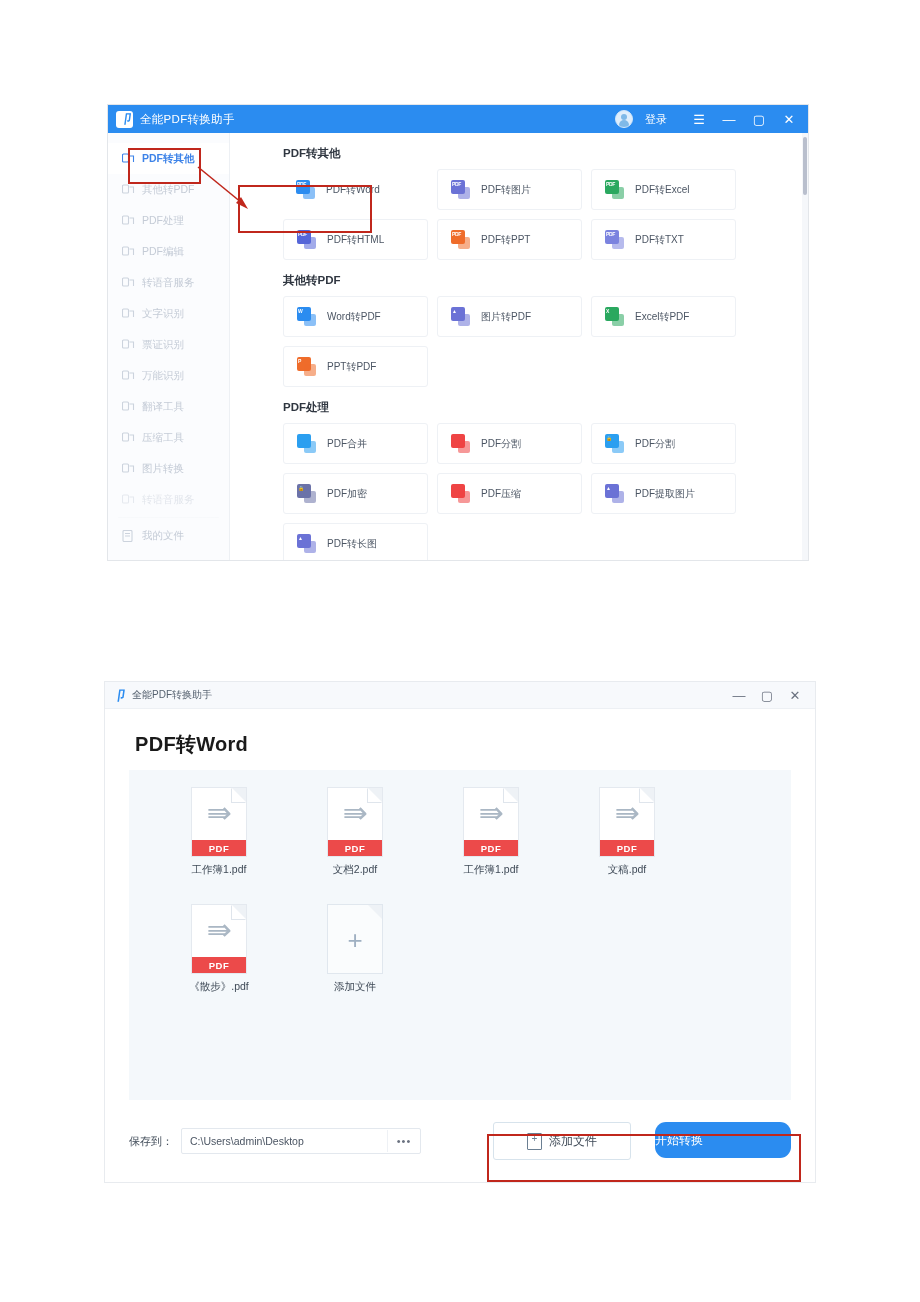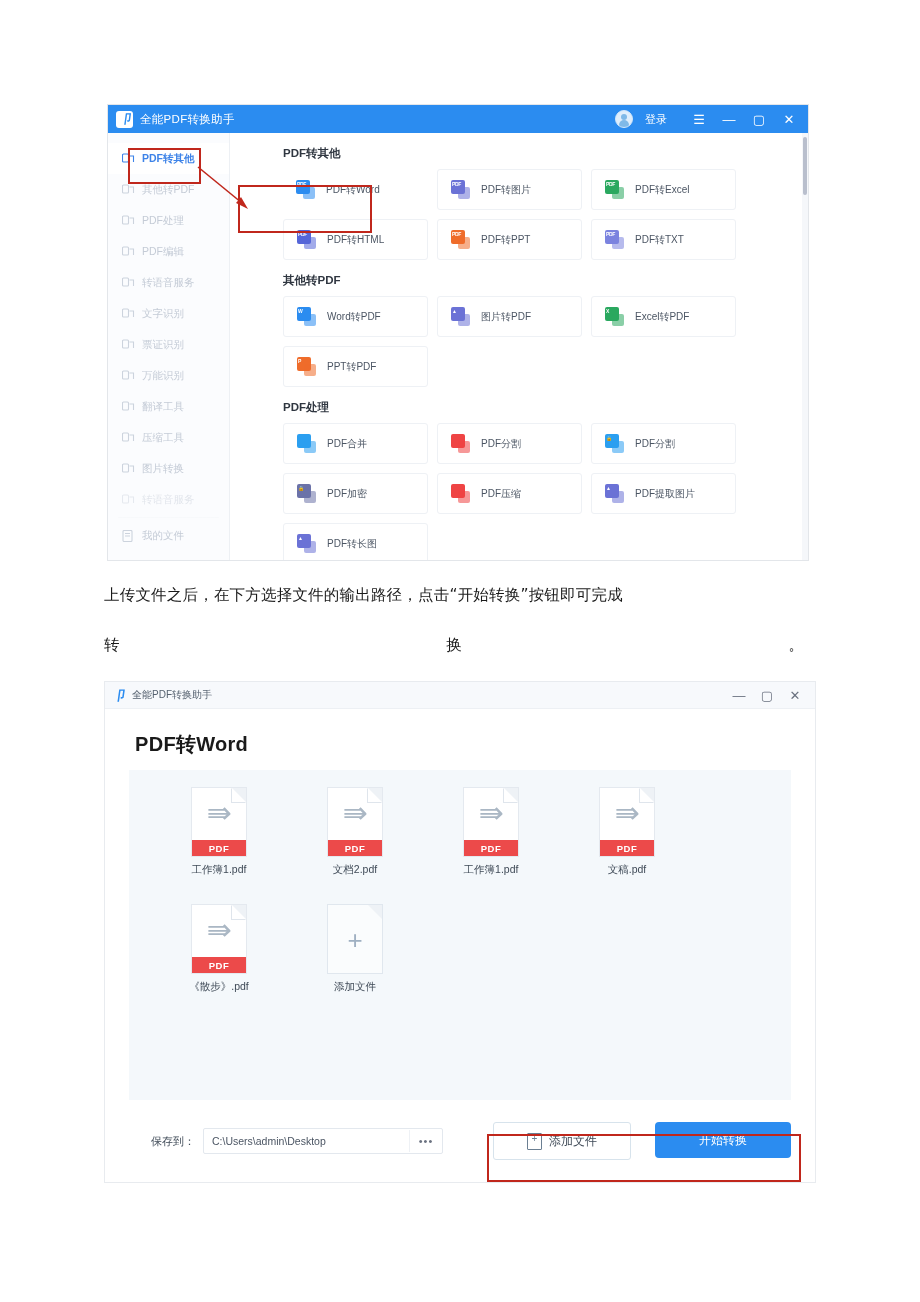--- a/index.html
+++ b/index.html
@@ -99,33 +99,33 @@
         justify-content:center;letter-spacing:.5px;}
   .fname{font-size:10.5px;color:#3f4a57;margin-top:7px;}
   .addicon{width:54px;height:68px;background:#fafcfd;position:relative;
         box-shadow:0 0 0 1px #e0e7ee;}
   .addicon .fold{position:absolute;right:0;top:0;width:14px;height:14px;
         background:#eef2f6;clip-path:polygon(0 0,100% 100%,100% 0);}
   .addicon .plus{position:absolute;left:0;right:0;top:22px;text-align:center;
         font-size:26px;color:#9fb0c2;line-height:1;font-weight:300;}
   .footer{position:absolute;left:0;right:0;bottom:0;height:74px;}
   .saveto{position:absolute;left:24px;top:20px;display:flex;align-items:center;gap:8px;}
-  .saveto .lab{font-size:11px;color:#3f4a57;margin-left:22px;}
+  .saveto .lab{font-size:11px;color:#3f4a57;}
   .pathbox{width:238px;height:24px;border:1px solid #e3e8ee;border-radius:2px;
         display:flex;align-items:center;background:#fff;}
   .pathval{flex:1;font-size:10.5px;color:#4b5563;padding-left:8px;}
   .dots{width:32px;height:22px;border-left:1px solid #eef1f5;display:flex;
         align-items:center;justify-content:center;font-size:11px;color:#6b7280;
         letter-spacing:1px;}
   .btn-add{position:absolute;left:388px;top:14px;width:136px;height:36px;
         border:1px solid #d7e3ec;border-radius:3px;background:#fff;display:flex;
         align-items:center;justify-content:center;gap:7px;font-size:12px;color:#3f4a57;}
   .btn-start{position:absolute;left:550px;top:14px;width:136px;height:36px;
-        background:#2b8cf0;border-radius:4px;display:flex;align-items:center;
-        justify-content:center;font-size:12px;color:#fff;}
+        background:#2b8cf0;border-radius:11px;display:flex;align-items:center;
+        font-size:12px;color:#fff;}
   .addglyph{width:13px;height:15px;border:1.3px solid #6b7f92;border-radius:1px;
         position:relative;}
   .addglyph::after{content:"+";position:absolute;left:0;right:0;top:-3px;text-align:center;
         font-size:10px;color:#6b7f92;line-height:15px;}
 </style>
 </head>
 <body>
 
 <div class="page">
 
@@ -401,28 +401,20 @@
     </div>
   </div>
 
   <div class="redbox" style="left:128px;top:148px;width:73px;height:36px;"></div>
   <div class="redbox" style="left:238px;top:185px;width:134px;height:48px;"></div>
   <svg class="arrow" style="left:196px;top:165px;width:56px;height:46px;" viewBox="0 0 56 46">
     <line x1="2" y1="2" x2="46" y2="38" stroke="#c0271c" stroke-width="1.6"></line>
     <polygon points="52,44 40,38 45,32" fill="#c0271c"></polygon>
   </svg>
 
-  <div class="para">
-    <p>上传文件之后，在下方选择文件的输出路径，点击“开始转换”按钮即可完成</p>
-    <p class="l2">
-      <span>转</span>
-      <span>换</span>
-      <span>。</span>
-    </p>
-  </div>
 
   <div class="win2">
     <div class="win2-title">
       <div class="w2-logo">
         <span>卩</span>
       </div>
       <div class="w2-apptitle">全能PDF转换助手</div>
       <div class="w2-ctrls">
         <div class="w2-btn">—</div>
         <div class="w2-btn">▢</div>

